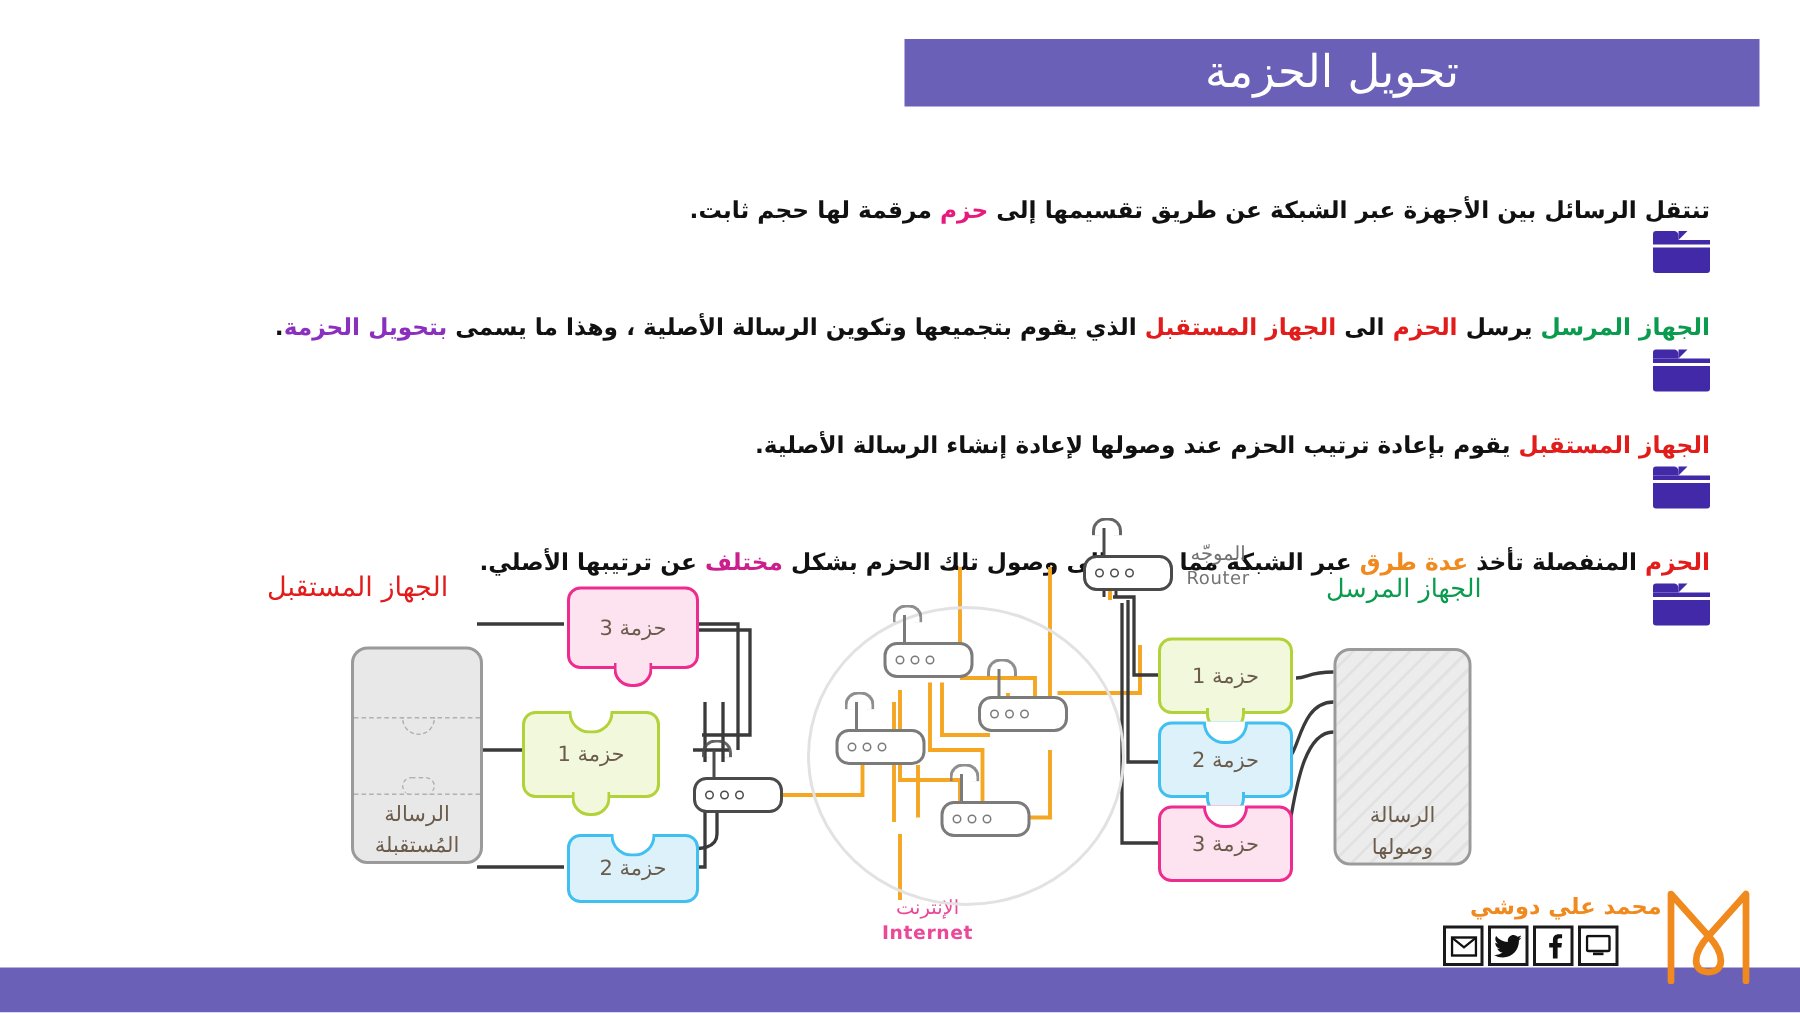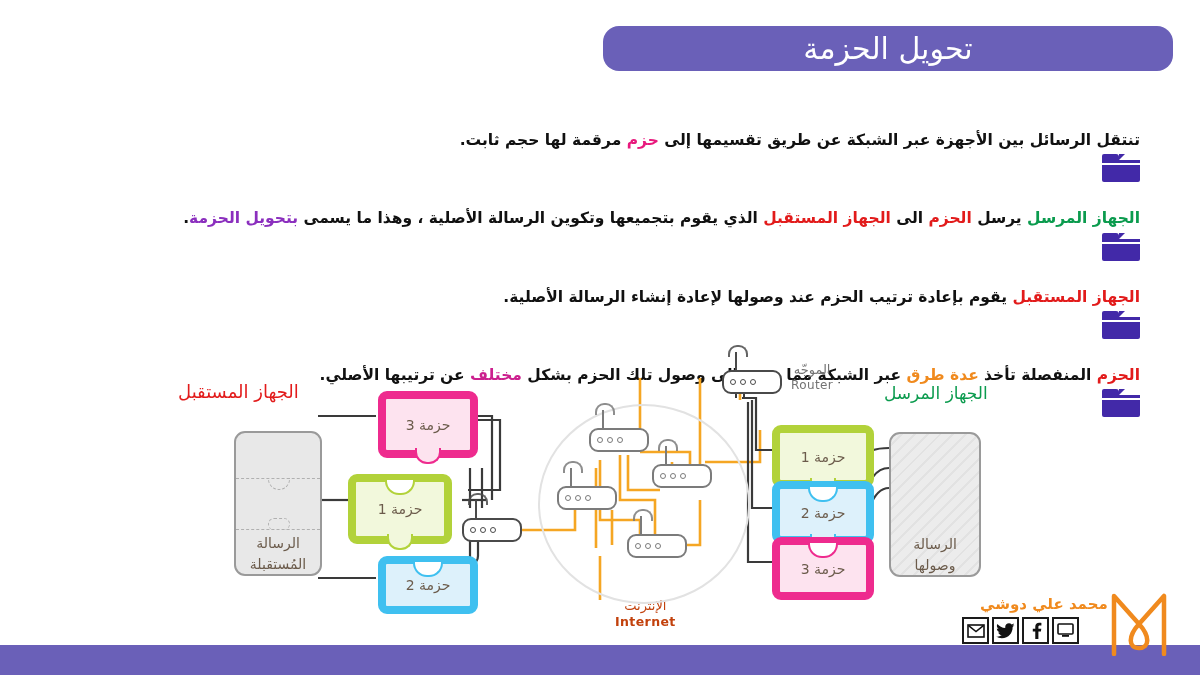--- a/index.html
+++ b/index.html
@@ -7,21 +7,21 @@
   body{
     width:1200px;height:675px;overflow:hidden;background:#ffffff;
     font-family:"DejaVu Sans","Liberation Sans",sans-serif;
     position:relative;
   }
   .slide{position:absolute;inset:0;background:#fff;}
 
   
   .title-banner{
     position:absolute;left:603px;top:26px;width:570px;height:45px;
-    background:#6a60b8;display:flex;align-items:center;justify-content:center;border-radius:16px;
+    background:#6a60b8;display:flex;align-items:center;justify-content:center;
   }
   .title-banner .title-text{
     color:#ffffff;font-size:30px;font-weight:400;letter-spacing:1px;
     font-family:"DejaVu Sans","Liberation Sans",sans-serif;
     white-space:nowrap;
   }
 
   
   .bullets{position:absolute;right:60px;top:128px;width:1060px;direction:rtl;}
   .bullet-row{
@@ -53,21 +53,21 @@
   .c-orange{color:#f08a1e;}
   .c-magenta{color:#cc1f8e;}
 
   .lbl{position:absolute;font-size:17px;font-weight:normal;white-space:nowrap;
        font-family:"DejaVu Sans","Liberation Sans",sans-serif;}
   .lbl-receiver{left:178px;top:381px;color:#e21b1b;font-size:18px;}
   .lbl-sender{left:884px;top:383px;color:#0b9b4e;font-size:17px;}
 
   .lbl-router{left:791px;top:362px;color:#737373;font-size:13px;text-align:center;line-height:1.25;}
   .lbl-router .en{font-size:12px;letter-spacing:.4px;}
-  .lbl-internet{left:615px;top:598px;color:#c2410c;font-size:13px;text-align:center;line-height:1.25;}
+  .lbl-internet{left:588px;top:598px;color:#ec4899;font-size:13px;text-align:center;line-height:1.25;}
   .lbl-internet .en{font-size:12.5px;letter-spacing:.4px;font-weight:bold;}
 
   
   .msg-box{position:absolute;border:2px solid #9a9a9a;border-radius:11px;
     display:flex;align-items:flex-end;justify-content:center;text-align:center;
     color:#6b5b4b;font-size:14px;line-height:1.45;}
   .msg-received{
     left:234px;top:431px;width:84px;height:141px;background:#e8e8e8;
   }
   .msg-original{
@@ -79,21 +79,21 @@
   
   .dash-line{position:absolute;left:0;width:100%;border-top:1px dashed #b0b0b0;}
   .puz-notch{
     position:absolute;width:20px;height:11px;border:1px dashed #b0b0b0;border-top:none;
     border-bottom-left-radius:11px;border-bottom-right-radius:11px;background:transparent;
   }
   .puz-notch.up{border:1px dashed #b0b0b0;border-bottom:none;
     border-top-left-radius:11px;border-top-right-radius:11px;}
 
   
-  .packet{position:absolute;border:8px solid #0ea5e9;border-radius:9px;
+  .packet{position:absolute;border:2px solid #0ea5e9;border-radius:9px;
     display:flex;align-items:center;justify-content:center;
     font-size:14px;color:#555;}
   .packet .ptxt{position:relative;z-index:4;}
   .pk-pink{background:#fde3ef;border-color:#ee2b8e;color:#6b5b4b;}
   .pk-green{background:#f2f8dc;border-color:#b2d23a;color:#6b5b4b;}
   .pk-blue{background:#ddf1fb;border-color:#3fc0f0;color:#6b5b4b;}
 
   .knob{position:absolute;width:22px;height:14px;border-style:solid;border-width:2px;background:inherit;}
   .knob-down{left:50%;transform:translateX(-50%);bottom:-14px;
     border-top:none;border-bottom-left-radius:12px;border-bottom-right-radius:12px;}

